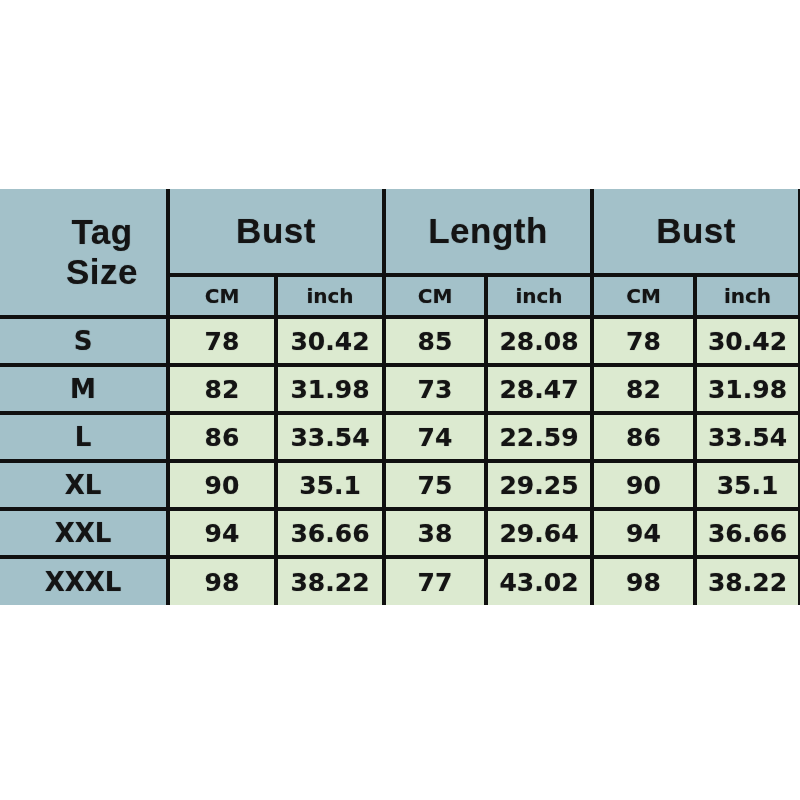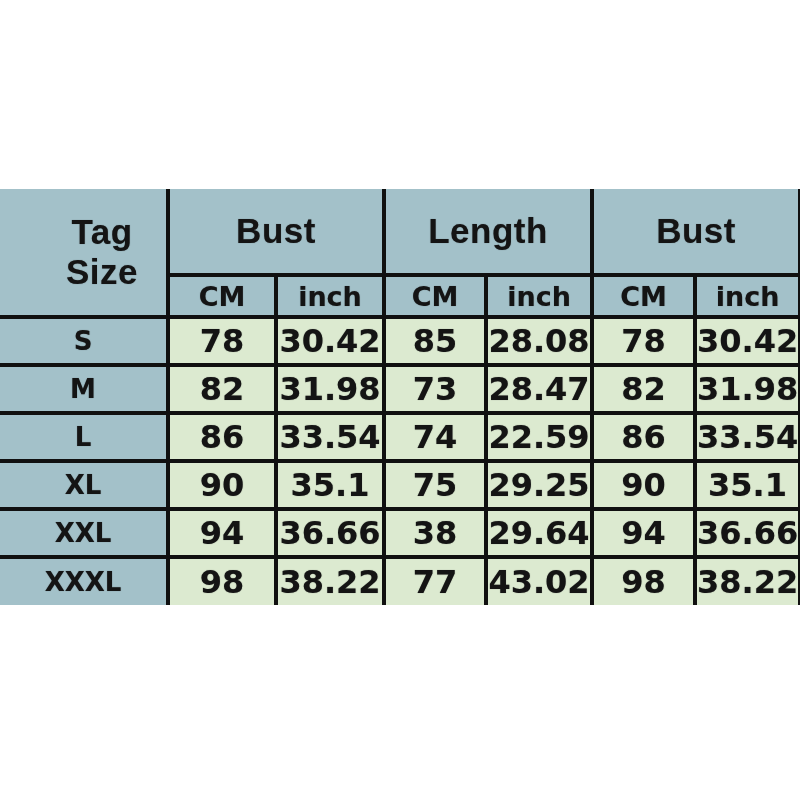--- a/index.html
+++ b/index.html
@@ -40,31 +40,31 @@
   .blue  { background: #a3c1c9; }
   .green { background: #dcead0; }
 
   .group-label, .corner {
     font-size: 35px;
     font-weight: bold;
     letter-spacing: 0.5px;
   }
   .unit-label {
     font-family: "DejaVu Sans", sans-serif;
-    font-size: 27px;
+    font-size: 20px;
     font-weight: bold;
   }
   .size-label {
     font-family: "DejaVu Sans", sans-serif;
     font-size: 26px;
     font-weight: bold;
   }
   .value-cell {
     font-family: "DejaVu Sans", sans-serif;
-    font-size: 32px;
+    font-size: 25px;
     font-weight: bold;
   }
   tr.r-head  { height: 86px; }
   tr.r-units { height: 42px; }
   tr.r-data  { height: 48px; }
 </style>
 </head>
 <body>
 
 <table class="size-chart">

